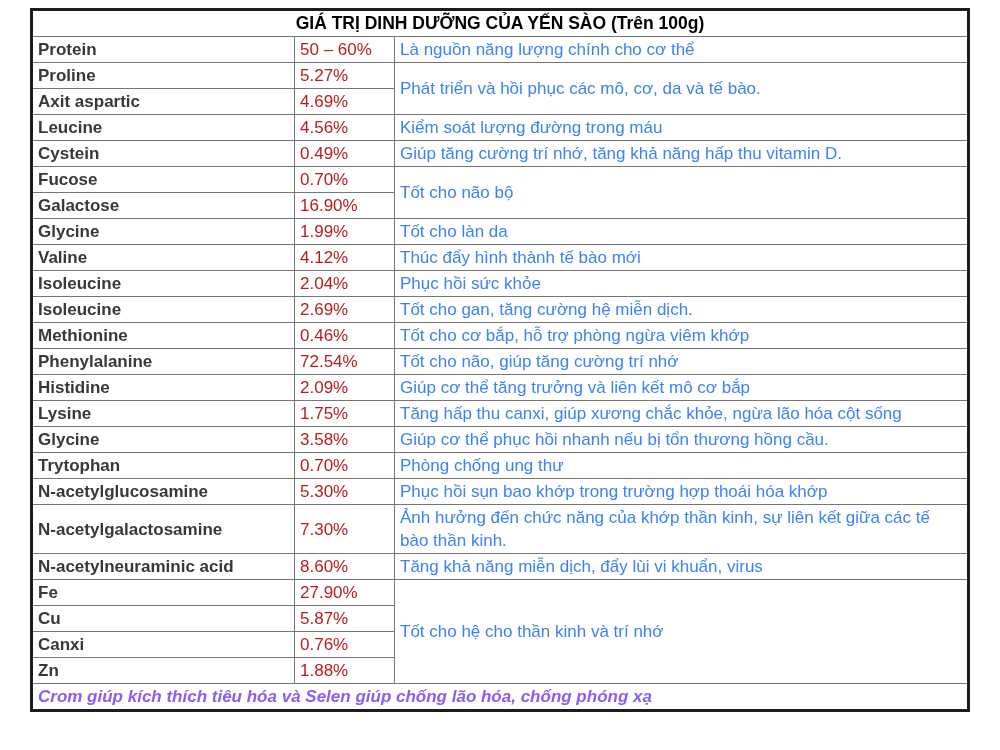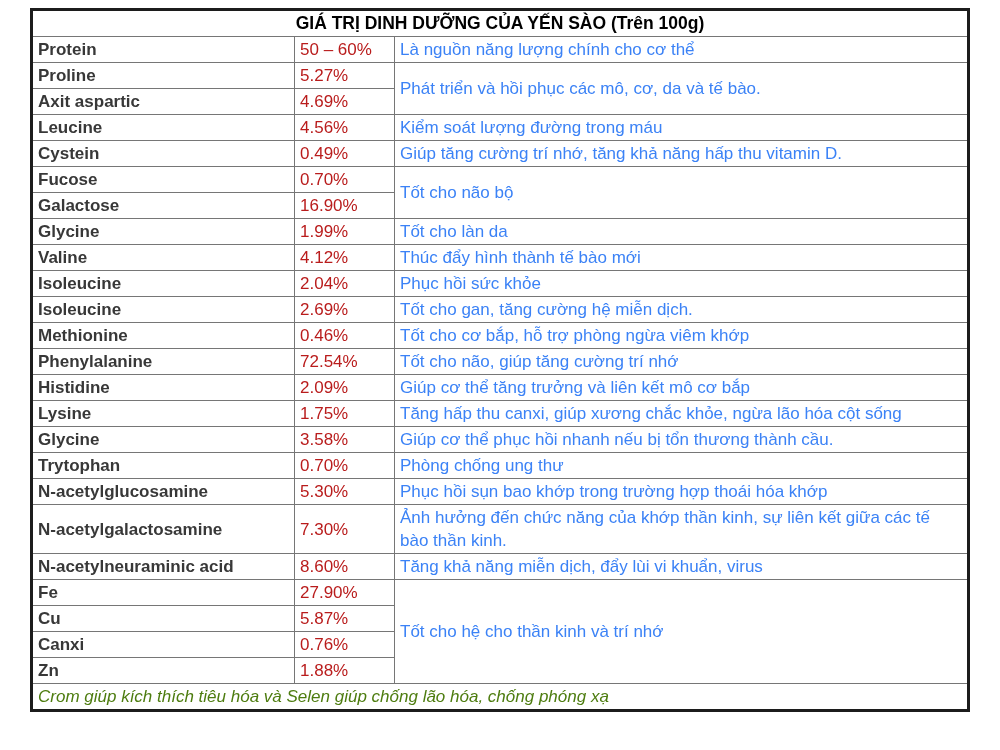--- a/index.html
+++ b/index.html
@@ -52,22 +52,23 @@
     white-space: nowrap;
   }
   td.value-cell {
     color: #b91c1c;
   }
   td.desc-cell {
     color: #3b82f6;
   }
   td.footer-cell {
     font-style: italic;
-    color: #4d7c0f;
+    color: #8b5cf6;
     padding: 2px 5px;
+    font-weight: bold;
   }
 </style>
 </head>
 <body>
 
 <div class="screen">
   <div class="table-wrap">
     <table class="nutrition">
       <colgroup>
         <col class="c-name">
@@ -150,21 +151,21 @@
             <td class="desc-cell">Giúp cơ thể tăng trưởng và liên kết mô cơ bắp</td>
           </tr>
           <tr>
             <td class="name-cell">Lysine</td>
             <td class="value-cell">1.75%</td>
             <td class="desc-cell">Tăng hấp thu canxi, giúp xương chắc khỏe, ngừa lão hóa cột sống</td>
           </tr>
           <tr>
             <td class="name-cell">Glycine</td>
             <td class="value-cell">3.58%</td>
-            <td class="desc-cell">Giúp cơ thể phục hồi nhanh nếu bị tổn thương thành cầu.</td>
+            <td class="desc-cell">Giúp cơ thể phục hồi nhanh nếu bị tổn thương hồng cầu.</td>
           </tr>
           <tr>
             <td class="name-cell">Trytophan</td>
             <td class="value-cell">0.70%</td>
             <td class="desc-cell">Phòng chống ung thư</td>
           </tr>
           <tr>
             <td class="name-cell">N-acetylglucosamine</td>
             <td class="value-cell">5.30%</td>
             <td class="desc-cell">Phục hồi sụn bao khớp trong trường hợp thoái hóa khớp</td>

